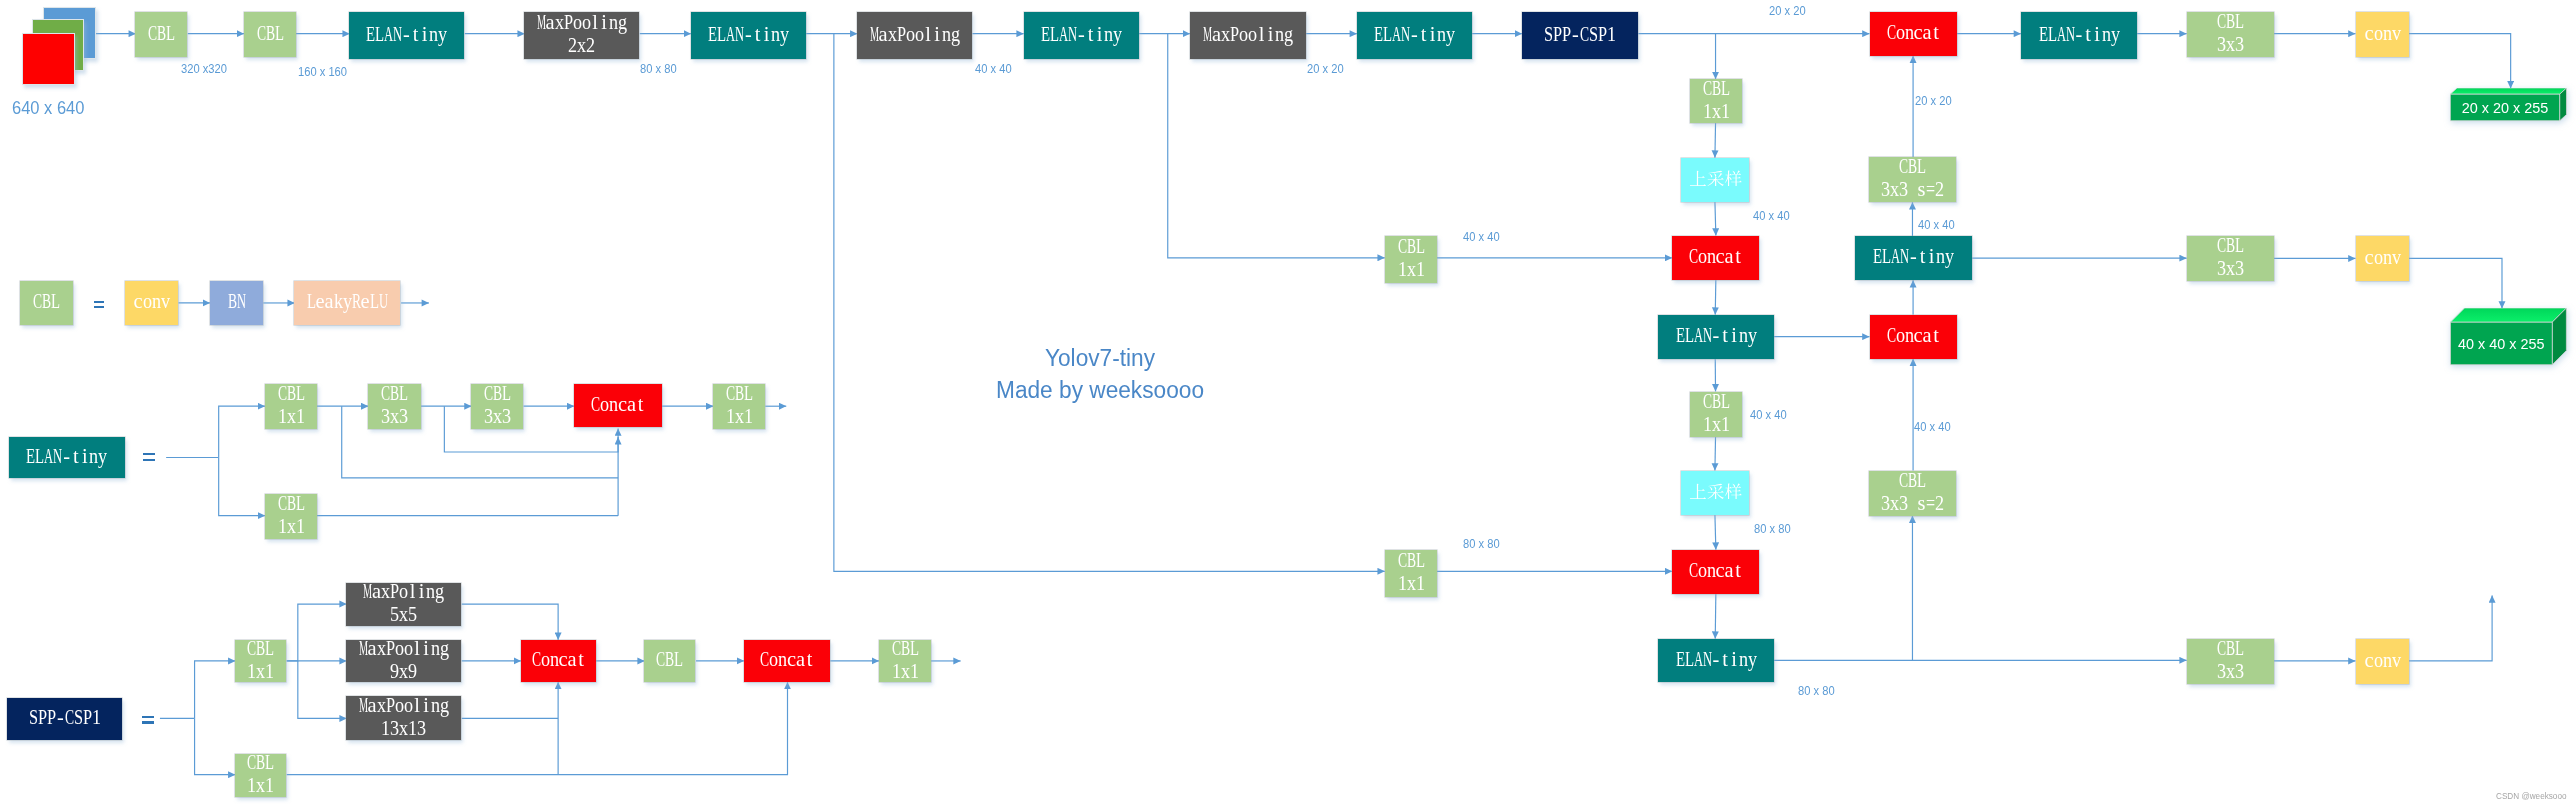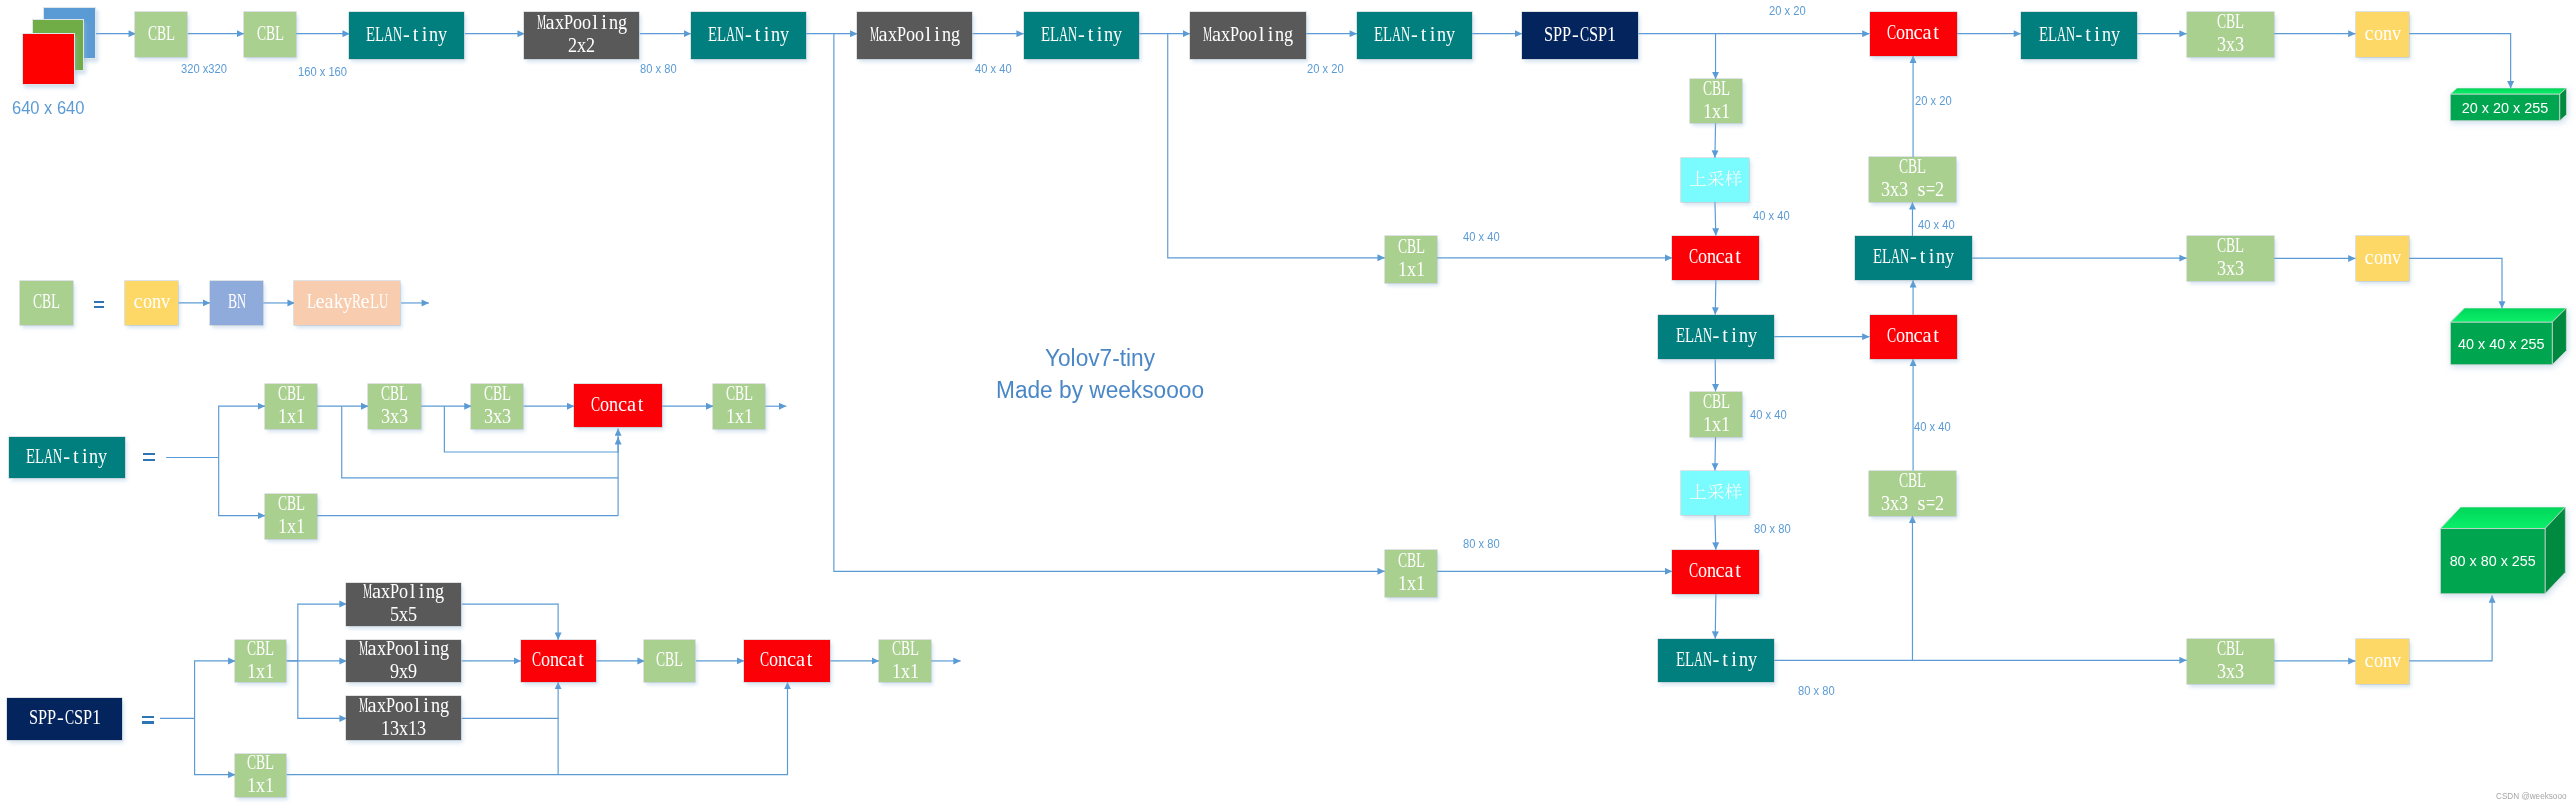--- a/index.html
+++ b/index.html
@@ -347,31 +347,19 @@
           <linearGradient id="og2" x1="0" y1="1" x2="0" y2="0">
             <stop offset="0" stop-color="#0bf06a"></stop>
             <stop offset="1" stop-color="#00d65a"></stop>
           </linearGradient>
         </defs>
 <polygon points="0,23 23,0 188,0 165,23" fill="url(#og2)" stroke="#d8d8d8" stroke-width="1.2"></polygon>
 <polygon points="165,23 188,0 188,69 165,92" fill="#008a40" stroke="#d8d8d8" stroke-width="1.2"></polygon>
 <rect x="0" y="23" width="165" height="69" fill="#00a550" stroke="#d8d8d8" stroke-width="1.2"></rect>
 <text x="82.5" y="66.2" fill="#fff" font-size="25" textLength="140" lengthAdjust="spacingAndGlyphs" text-anchor="middle" font-family="Liberation Sans, sans-serif">40 x 40 x 255</text>
 </svg></div>
-<div class="out3d" style="left:2440px;top:507px;width:127px;height:88px;"><svg width="127" height="88" viewBox="0 0 205 143">
-<defs>
-          <linearGradient id="og3" x1="0" y1="1" x2="0" y2="0">
-            <stop offset="0" stop-color="#0bf06a"></stop>
-            <stop offset="1" stop-color="#00d65a"></stop>
-          </linearGradient>
-        </defs>
-<polygon points="0,35 33,0 203,0 170,35" fill="url(#og3)" stroke="#d8d8d8" stroke-width="1.2"></polygon>
-<polygon points="170,35 203,0 203,106 170,141" fill="#008a40" stroke="#d8d8d8" stroke-width="1.2"></polygon>
-<rect x="0" y="35" width="170" height="106" fill="#00a550" stroke="#d8d8d8" stroke-width="1.2"></rect>
-<text x="85" y="96.7" fill="#fff" font-size="25" textLength="140" lengthAdjust="spacingAndGlyphs" text-anchor="middle" font-family="Liberation Sans, sans-serif">80 x 80 x 255</text>
-</svg></div>
 <div id="title" style="left:927px;top:343px;width:346px;">
       <div>Yolov7-tiny</div>
       <div>Made by weeksoooo</div>
     </div>
 <div id="watermark" style="left:2496px;top:791px;">CSDN @weeksooo</div>
 </div>
 
 
 </body></html>

